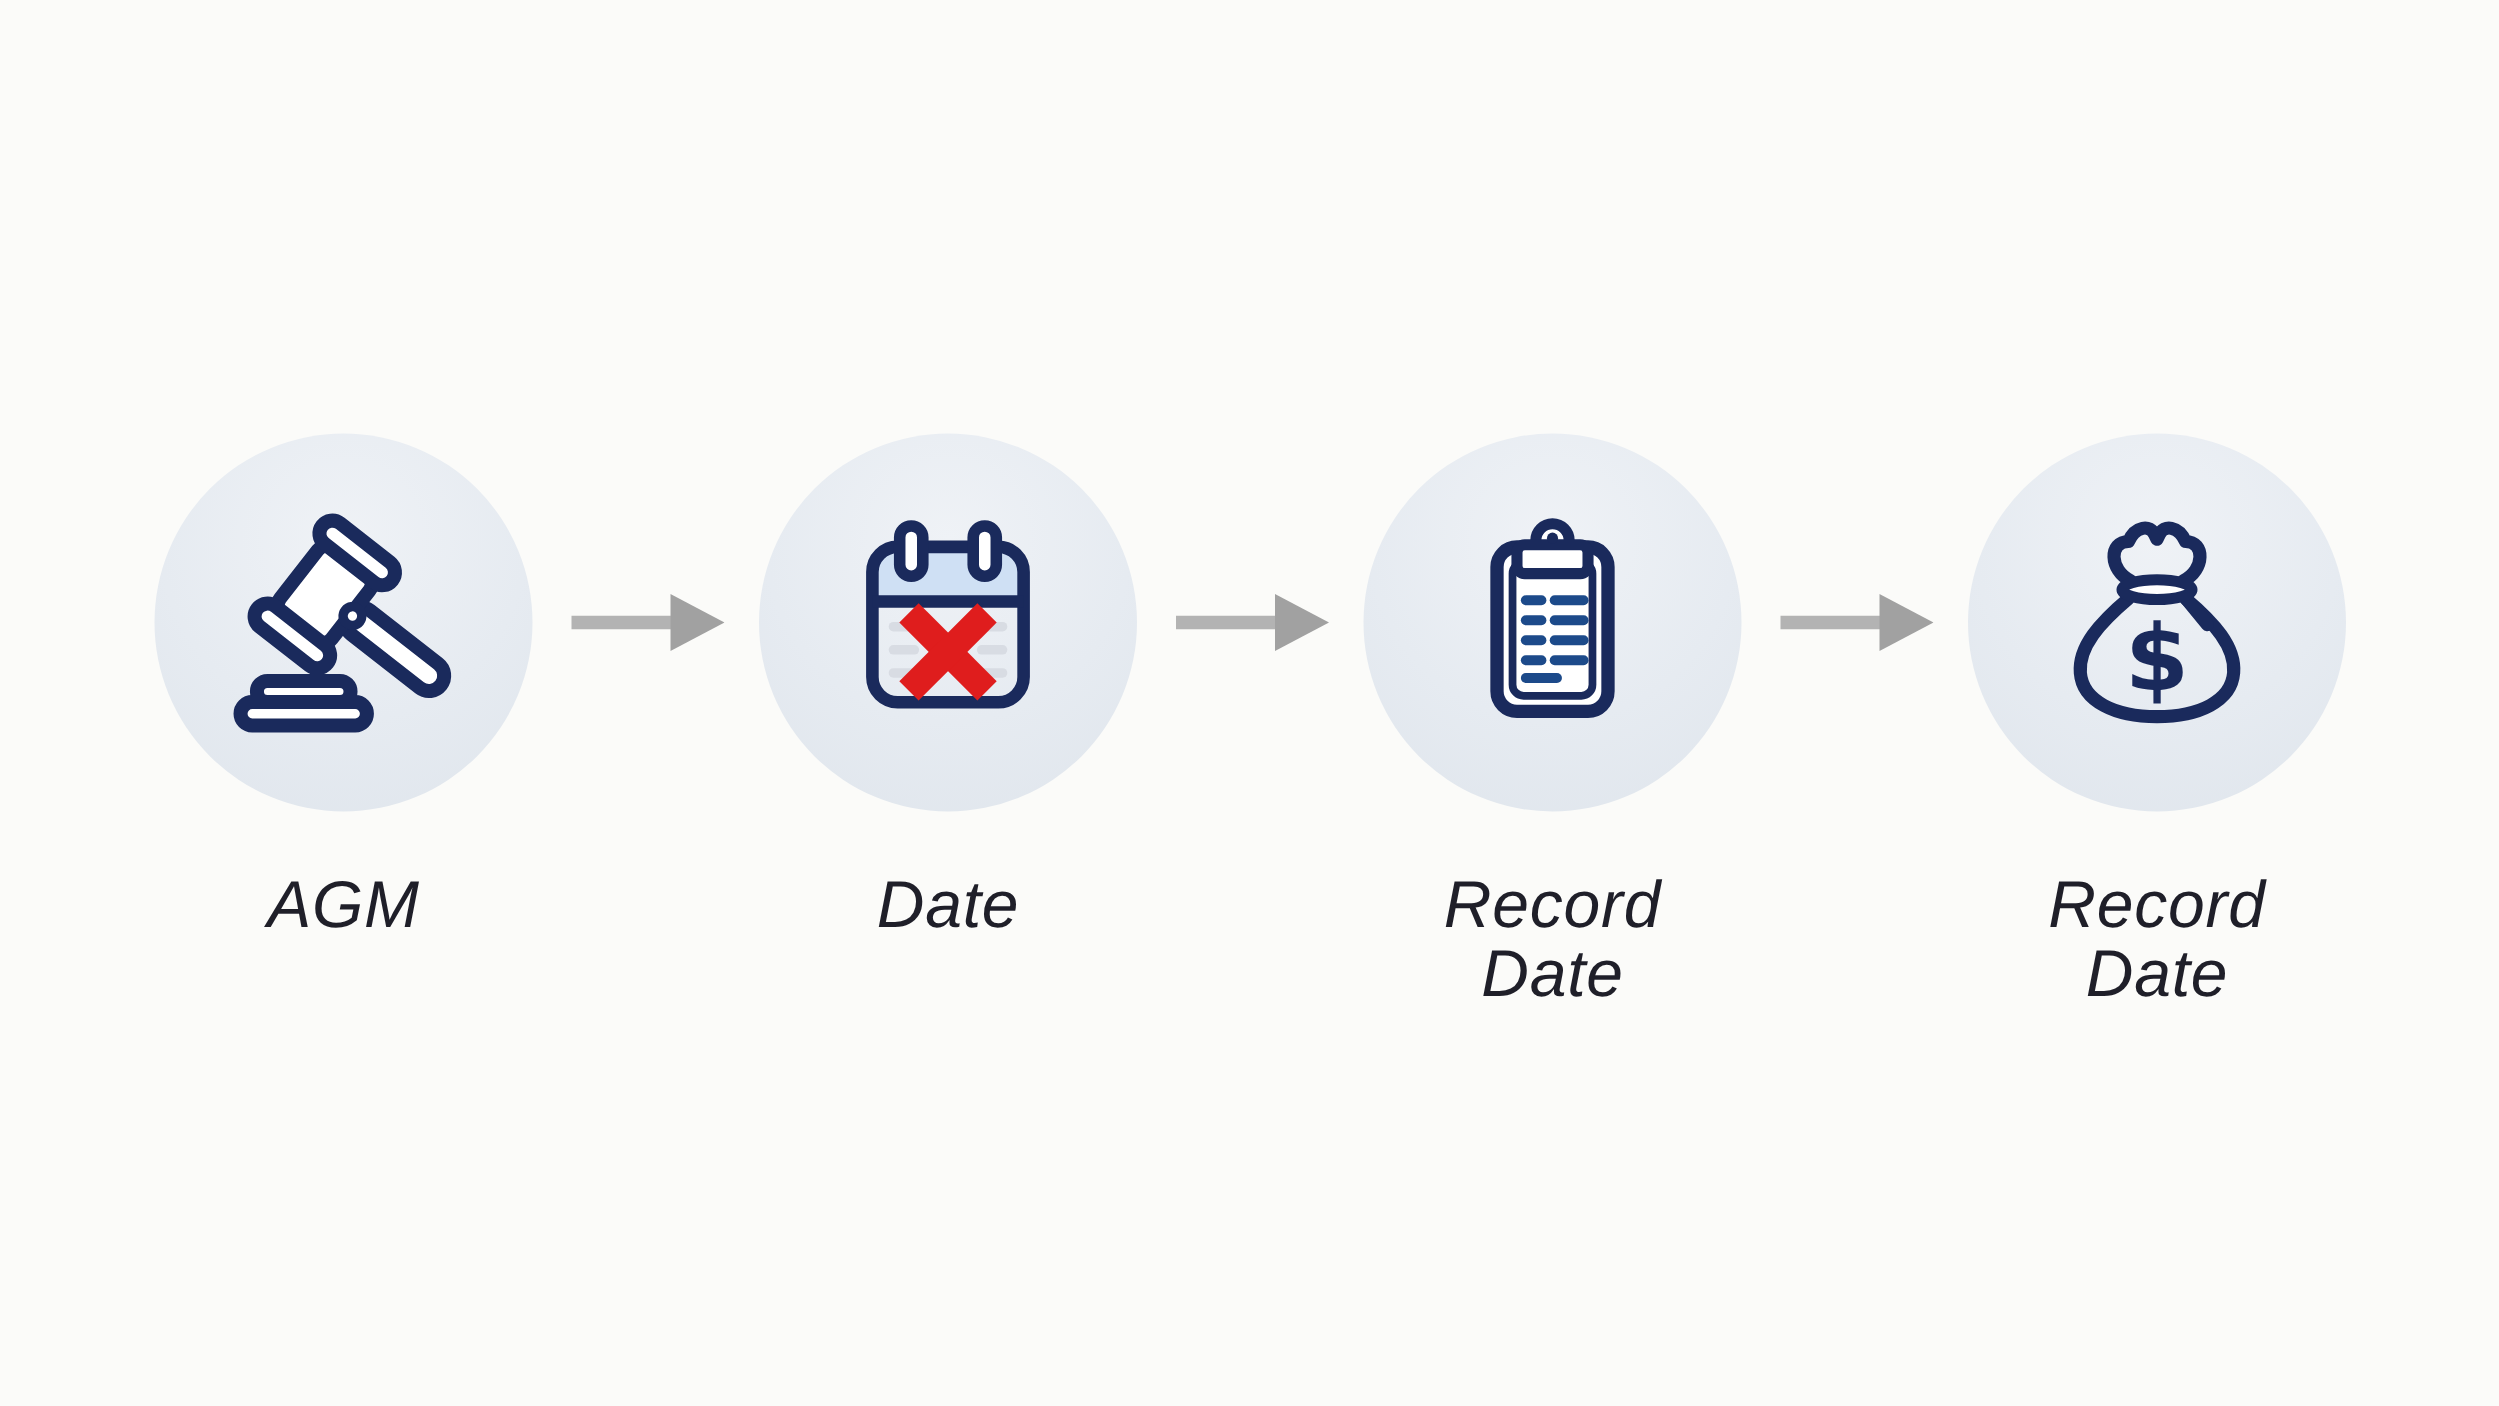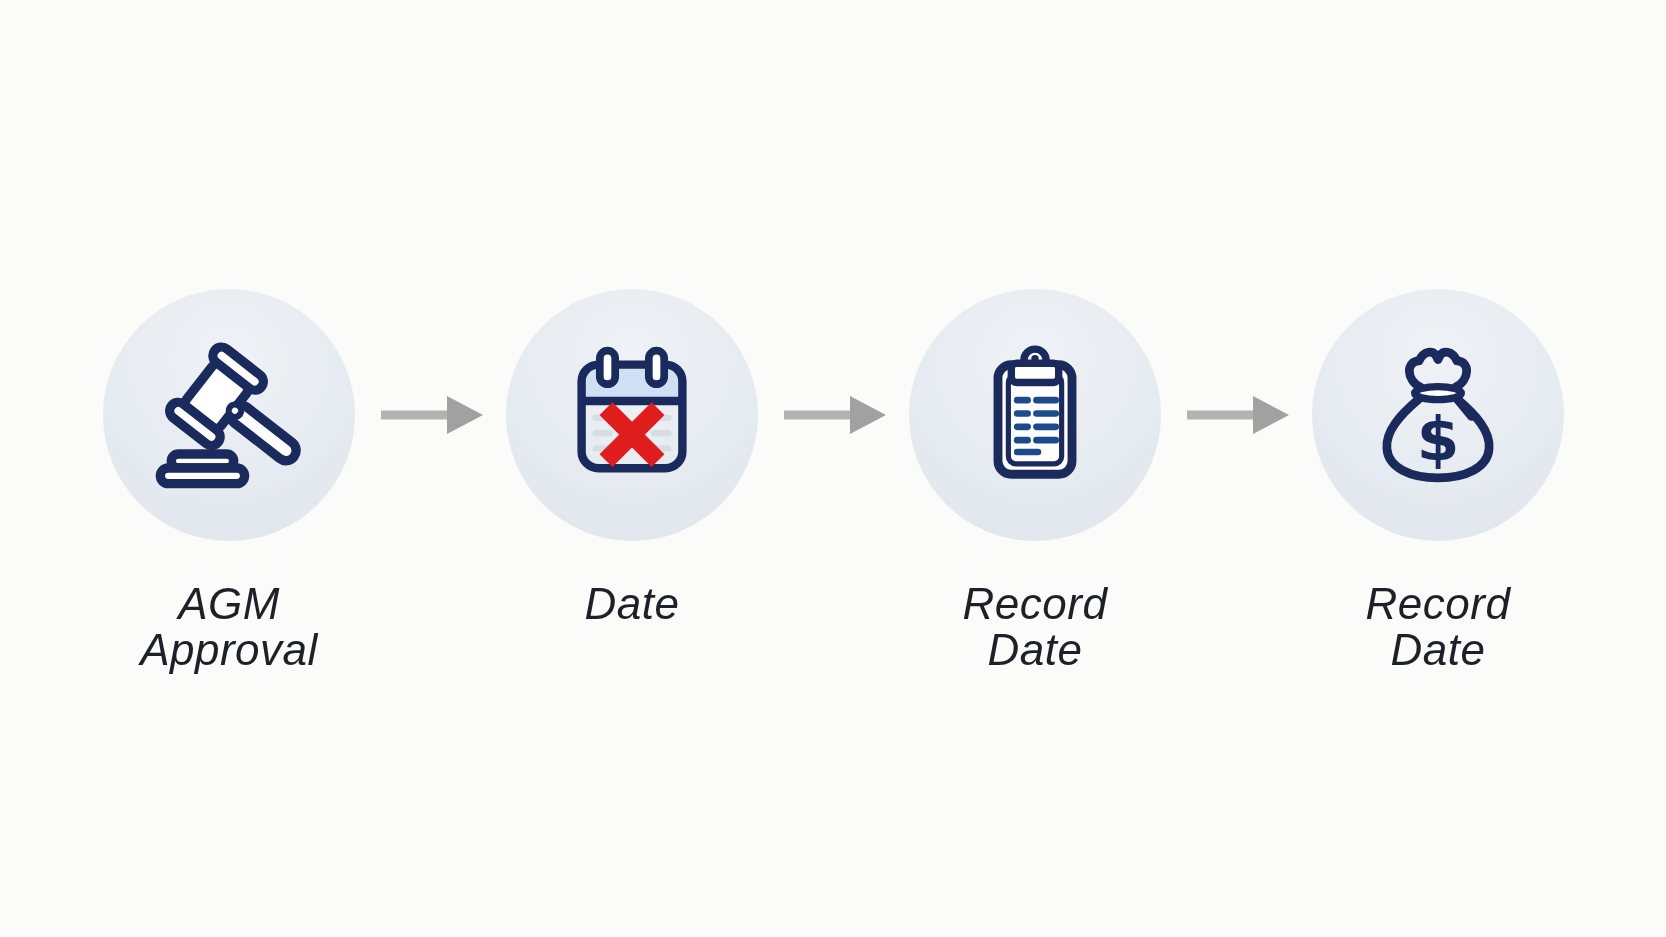--- a/index.html
+++ b/index.html
@@ -89,21 +89,20 @@
             <rect x="-19" y="17" width="38" height="11" rx="5.5"></rect>
             <circle cx="15" cy="0" r="4" stroke-width="4"></circle>
           </g>
           <rect x="13" y="75" width="40" height="9" rx="4.5"></rect>
           <rect x="6" y="84" width="54" height="10" rx="5"></rect>
         </g>
       </svg>
     </div>
     <div class="step-label">
       <span>AGM</span>
-      <span>Approval</span>
     </div>
   </div>
 
   <div class="arrow">
     <svg viewBox="0 0 104 42" width="104" height="42">
       <line class="arrow-shaft" x1="2" y1="21" x2="70" y2="21" stroke-width="9"></line>
       <polygon class="arrow-head" points="68,2 104,21 68,40"></polygon>
     </svg>
   </div>
 

